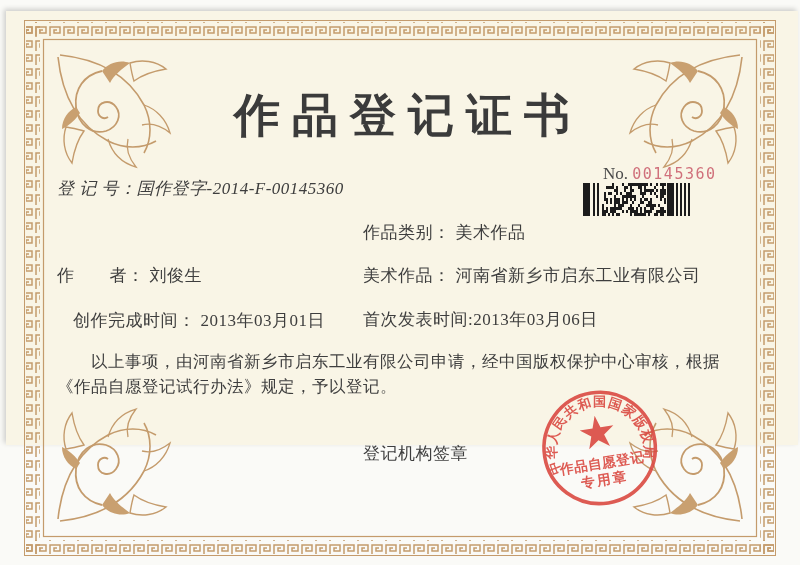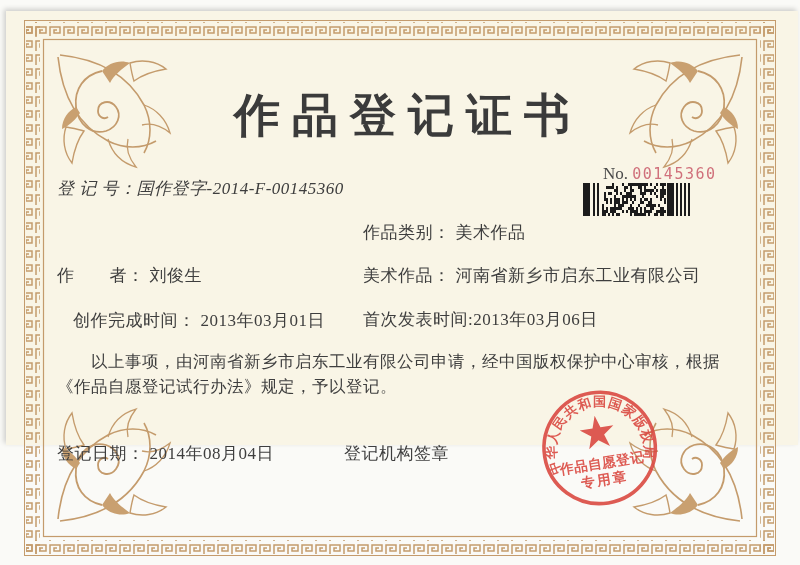--- a/index.html
+++ b/index.html
@@ -37,21 +37,21 @@
   }
   .val{padding-left:5px;}
   .val.tight{padding-left:0;}
   .r1{left:51px;top:166px;font-style:italic;}
   .r2l{left:51px;top:210px;}  .r2r{left:357px;top:210px;}
   .r3l{left:51px;top:253px;}  .r3r{left:357px;top:253px;}
   .r4l{left:51px;top:298px;margin-left:16px;}  .r4r{left:357px;top:297px;text-align:right;}
   .para{left:51px;top:341px;font-size:16.5px;}
   .para1{padding-left:34px;top:340px;}
   .para2{top:365px;}
-  .r5l{left:51px;top:431px;}  .r5r{left:338px;top:431px;}
+  .r5l{left:51px;top:431px;}  .r5r{left:357px;top:431px;}
   .seal{
     position:absolute;left:531px;top:376px;width:126px;height:126px;
     transform:rotate(-9deg);opacity:0.9;
   }
   .seal text{font-family:"Liberation Sans","DejaVu Sans",sans-serif;font-weight:bold;}
 </style>
 </head>
 <body>
 
 <div class="scan">
@@ -286,21 +286,20 @@
 
     <div class="fld r2r"><span>作品类别：</span><span class="val">美术作品</span></div>
     <div class="fld r3r"><span>美术作品：</span><span class="val">河南省新乡市启东工业有限公司</span></div>
 
     <div class="fld r4l"><span>创作完成时间：</span><span class="val">2013年03月01日</span></div>
     <div class="fld r4r"><span>首次发表时间:</span><span class="val tight">2013年03月06日</span></div>
 
     <div class="fld para para2">《作品自愿登记试行办法》规定，予以登记。</div>
     <div class="fld para para1">以上事项，由河南省新乡市启东工业有限公司申请，经中国版权保护中心审核，根据</div>
 
-    <div class="fld r5l"><span>登记日期：</span><span class="val">2014年08月04日</span></div>
     <div class="fld r5r">登记机构签章</div>
 
     <svg class="seal" viewBox="0 0 120 120">
       <defs>
         <path id="ringPath" d="M 19.2,70.2 A 42 42 0 1 1 100.8,70.2" fill="none"></path>
       </defs>
       <circle cx="60" cy="58" r="53" fill="none" stroke="#da4a42" stroke-width="3.4"></circle>
       <polygon points="0,-17 3.8,-5.3 16.2,-5.3 6.2,2 10,13.8 0,6.5 -10,13.8 -6.2,2 -16.2,-5.3 -3.8,-5.3" transform="translate(60,44)" fill="#da4a42"></polygon>
       <text font-size="12.5" fill="#da4a42" letter-spacing="1">
         <textPath href="#ringPath" startOffset="50%" text-anchor="middle">中华人民共和国国家版权局</textPath>

